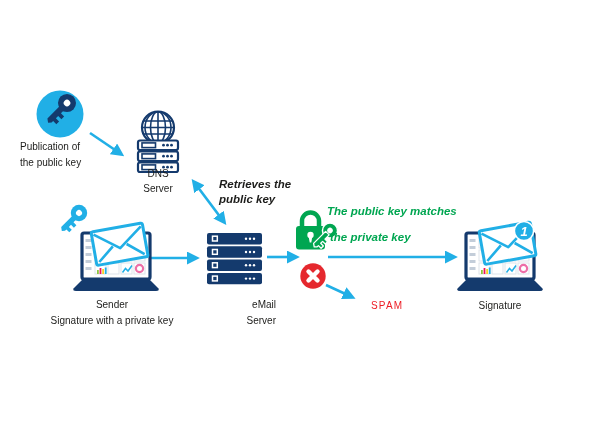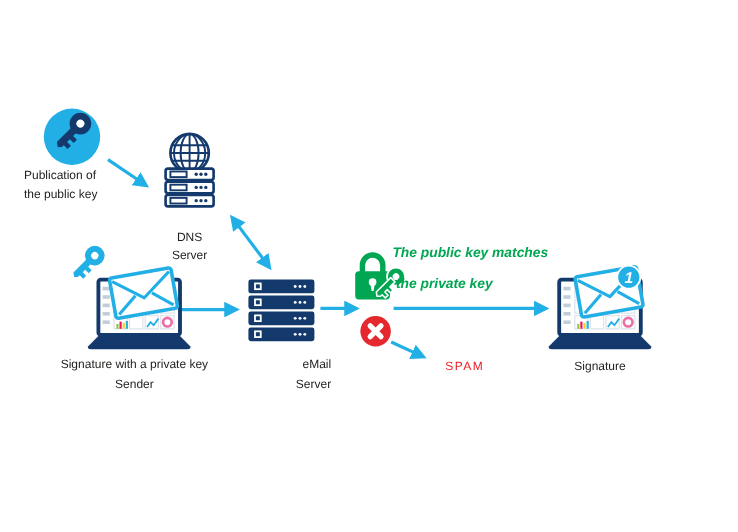--- a/index.html
+++ b/index.html
@@ -214,29 +214,33 @@
         <text x="524" y="235.5" text-anchor="middle" class="badge-num">1</text>
       </g>
     </g>
   </svg>
 
   <div class="label" style="left:20px;top:139px;">
     <div>Publication of</div>
     <div>the public key</div>
   </div>
 
-  <div class="label center tight" style="left:118px;top:192px;width:80px;">
+  <div class="label center tight" style="left:118px;top:167px;width:80px;">
     <div>DNS</div>
     <div>Server</div>
   </div>
 
+  <div class="note" style="left:219px;top:177px;">
+    <div>Retrieves the</div>
+    <div>public key</div>
+  </div>
 
   <div class="label center" style="left:12px;top:297px;width:200px;">
+    <div>Sender</div>
     <div>Signature with a private key</div>
-    <div>Sender</div>
   </div>
 
   <div class="label center" style="left:192px;top:297px;width:84px;text-align:right;">
     <div>eMail</div>
     <div>Server</div>
   </div>
 
   <div class="note green" style="left:327px;top:204px;">
     <div>The public key matches</div>
     <div class="l2">the private key</div>

